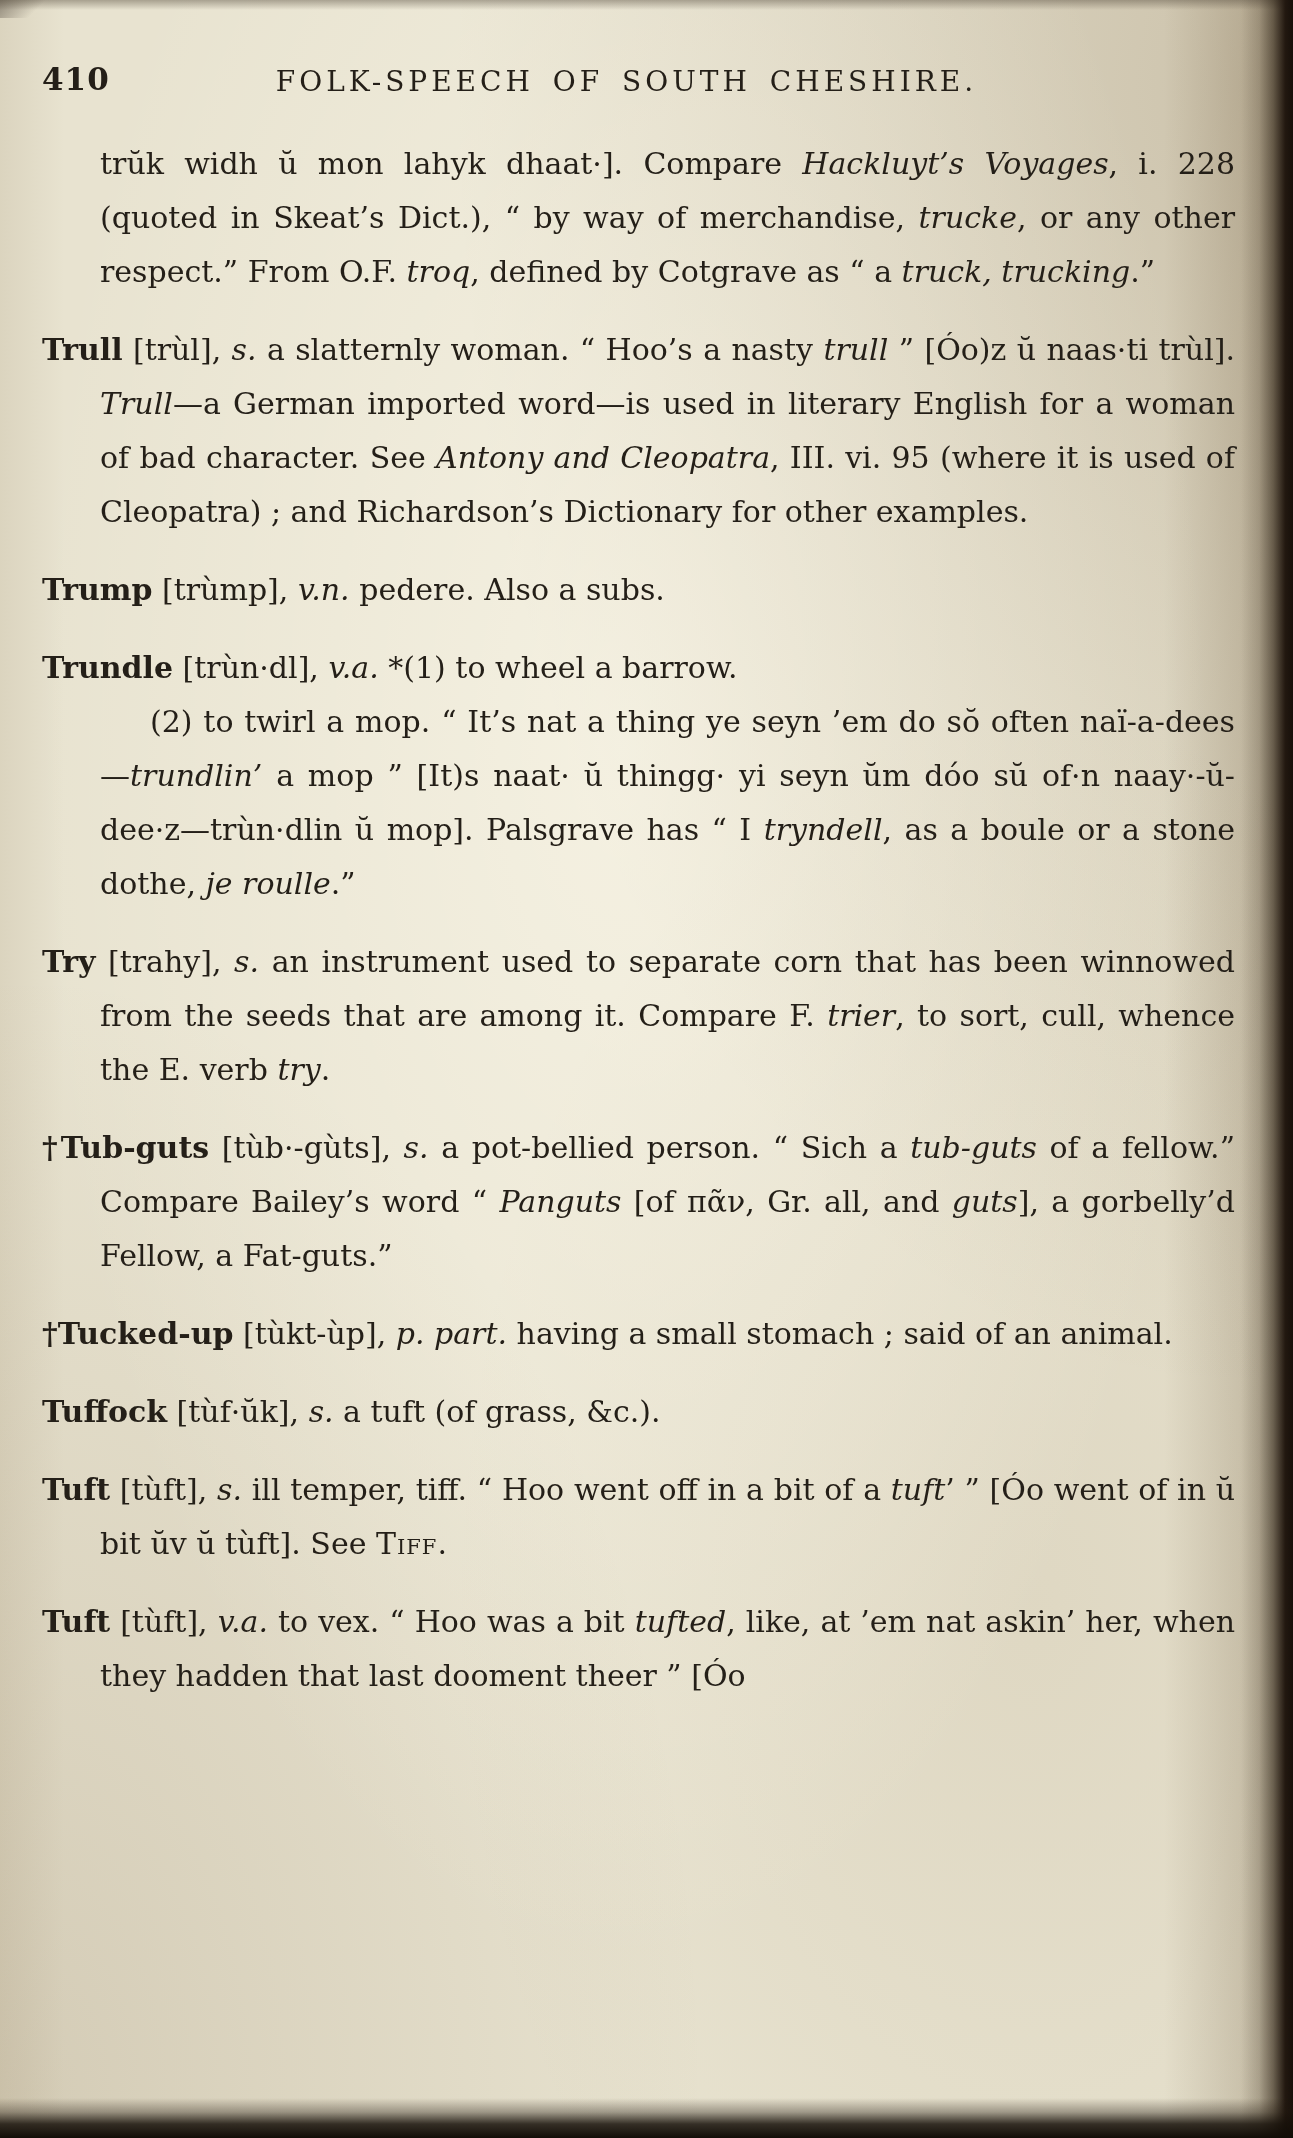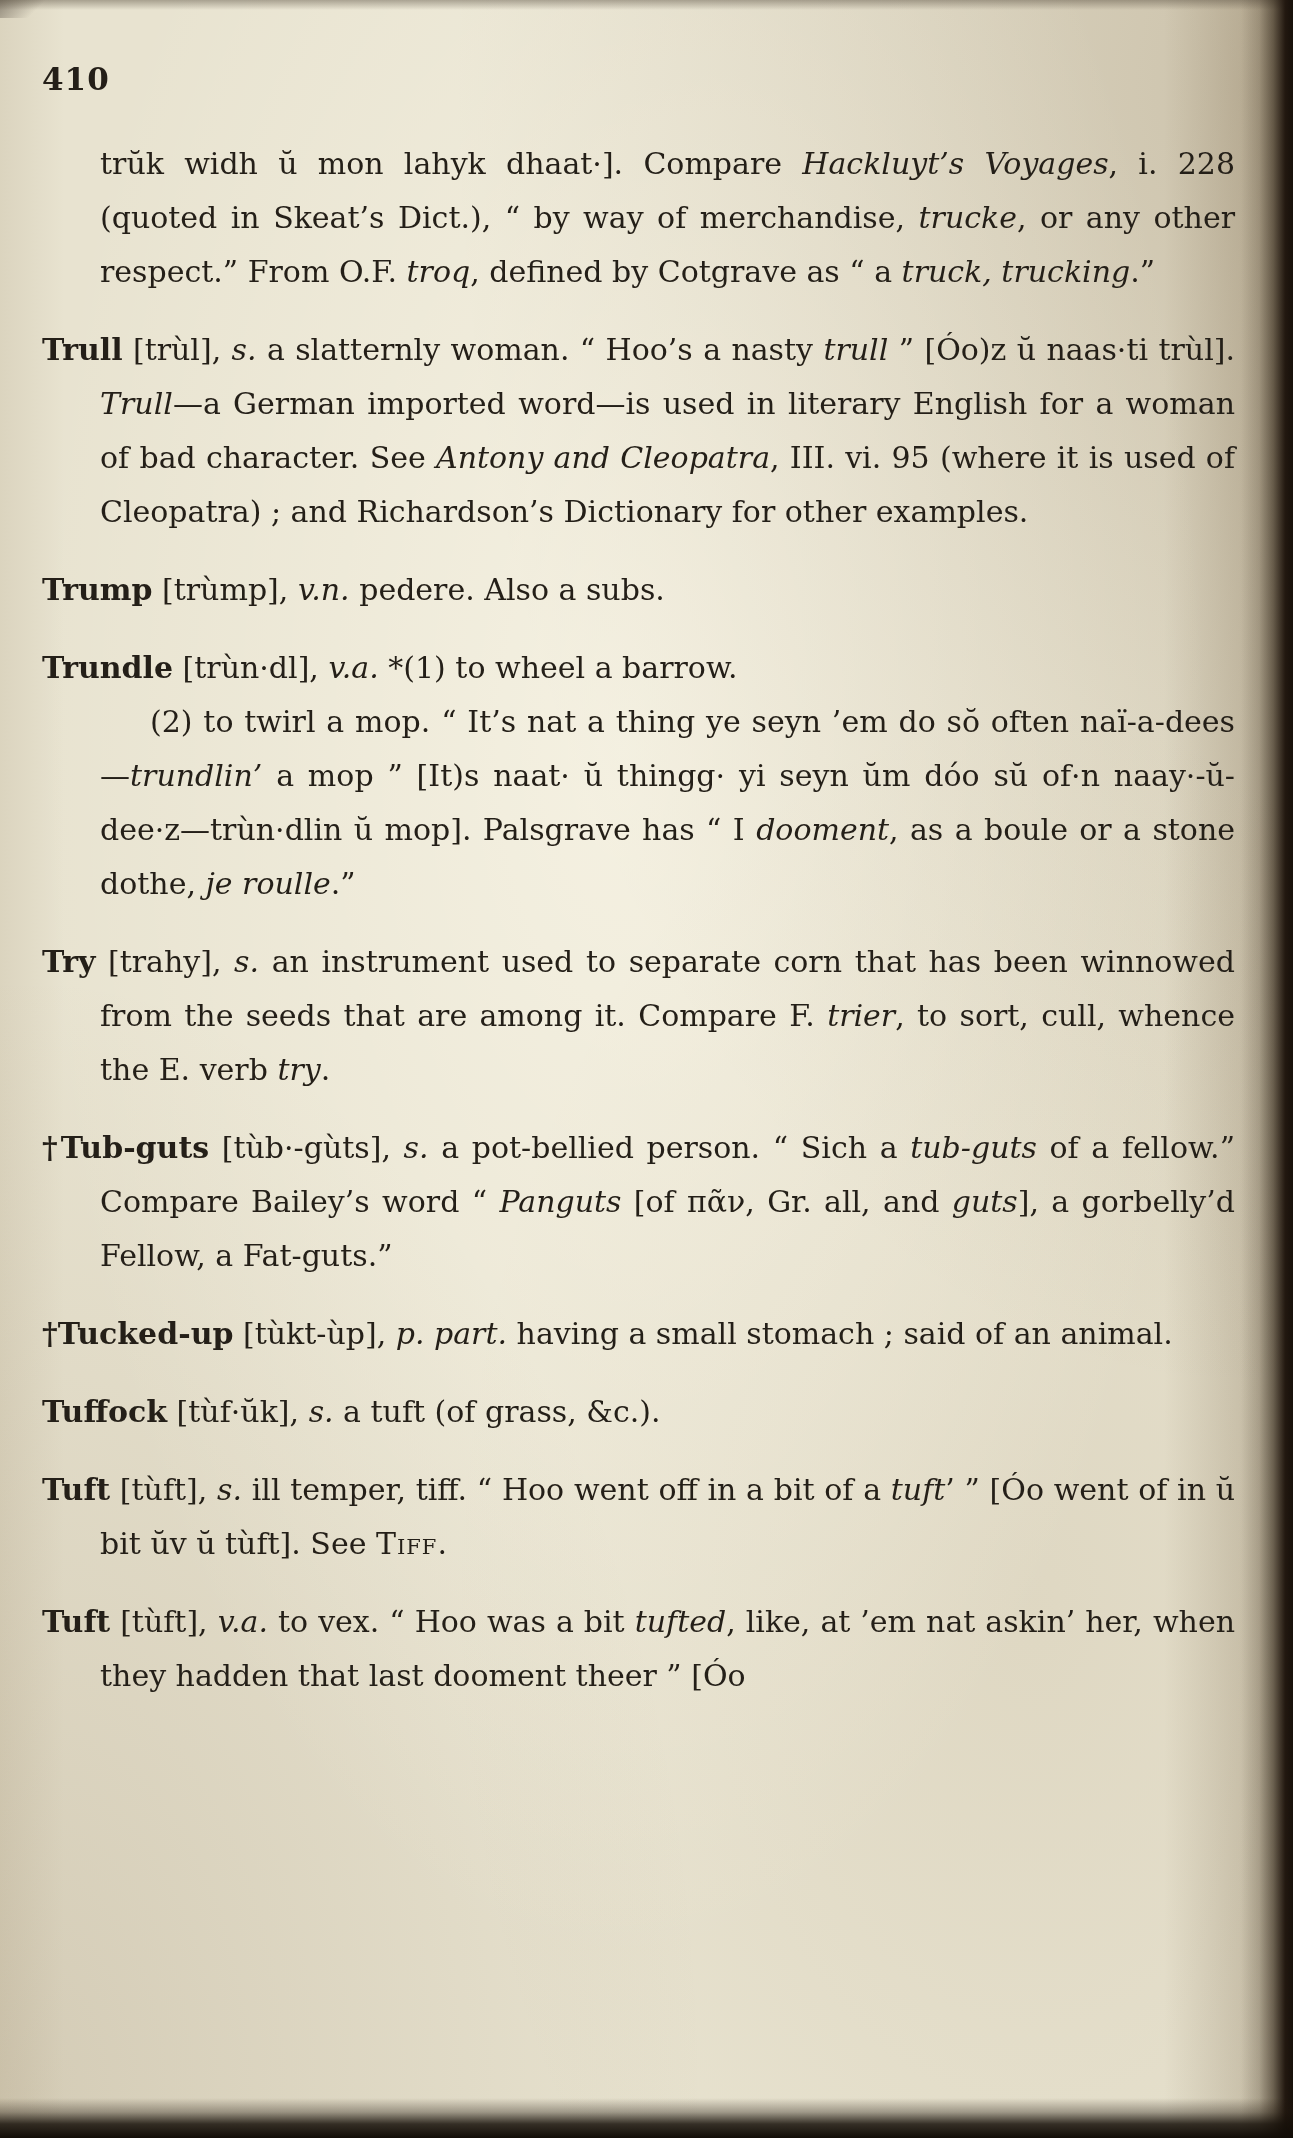--- a/index.html
+++ b/index.html
@@ -122,28 +122,29 @@
     background: linear-gradient(135deg, rgba(110,102,90,0.7), rgba(110,102,90,0) 70%);
   }
 </style>
 </head>
 <body>
 
 <div class="page">
 
   <div class="page-header">
     <span class="page-num">410</span>
+    <span class="running-title">FOLK-SPEECH OF SOUTH CHESHIRE.</span>
   </div>
 
   <div class="body-text" id="body-text">
       <p class="para cont"><span>trŭk widh ŭ mon lahyk dhaat·]. Compare </span><span class="seg-i">Hackluyt’s Voyages</span><span>, i. 228 (quoted in Skeat’s Dict.), “ by way of merchandise, </span><span class="seg-i">trucke</span><span>, or any other respect.” From O.F. </span><span class="seg-i">troq</span><span>, defined by Cotgrave as “ a </span><span class="seg-i">truck, trucking</span><span>.”</span></p>
       <p class="para hang"><span class="seg-b">Trull</span><span> [trùl], </span><span class="seg-i">s.</span><span> a slatternly woman. “ Hoo’s a nasty </span><span class="seg-i">trull</span><span> ” [Óo)z ŭ naas·ti trùl]. </span><span class="seg-i">Trull</span><span>—a German imported word—is used in literary English for a woman of bad character. See </span><span class="seg-i">Antony and Cleopatra</span><span>, III. vi. 95 (where it is used of Cleopatra) ; and Richardson’s Dictionary for other examples.</span></p>
       <p class="para hang"><span class="seg-b">Trump</span><span> [trùmp], </span><span class="seg-i">v.n.</span><span> pedere. Also a subs.</span></p>
       <p class="para hang-tight"><span class="seg-b">Trundle</span><span> [trùn·dl], </span><span class="seg-i">v.a.</span><span> *(1) to wheel a barrow.</span></p>
-      <p class="para sub"><span>(2) to twirl a mop. “ It’s nat a thing ye seyn ’em do sŏ often naï-a-dees—</span><span class="seg-i">trundlin’</span><span> a mop ” [It)s naat· ŭ thingg· yi seyn ŭm dóo sŭ of·n naay·-ŭ-dee·z—trùn·dlin ŭ mop]. Palsgrave has “ I </span><span class="seg-i">dooment</span><span>, as a boule or a stone dothe, </span><span class="seg-i">je roulle</span><span>.”</span></p>
+      <p class="para sub"><span>(2) to twirl a mop. “ It’s nat a thing ye seyn ’em do sŏ often naï-a-dees—</span><span class="seg-i">trundlin’</span><span> a mop ” [It)s naat· ŭ thingg· yi seyn ŭm dóo sŭ of·n naay·-ŭ-dee·z—trùn·dlin ŭ mop]. Palsgrave has “ I </span><span class="seg-i">tryndell</span><span>, as a boule or a stone dothe, </span><span class="seg-i">je roulle</span><span>.”</span></p>
       <p class="para hang"><span class="seg-b">Try</span><span> [trahy], </span><span class="seg-i">s.</span><span> an instrument used to separate corn that has been winnowed from the seeds that are among it. Compare F. </span><span class="seg-i">trier</span><span>, to sort, cull, whence the E. verb </span><span class="seg-i">try</span><span>.</span></p>
       <p class="para hang"><span class="seg-b">†Tub-guts</span><span> [tùb·-gùts], </span><span class="seg-i">s.</span><span> a pot-bellied person. “ Sich a </span><span class="seg-i">tub-guts</span><span> of a fellow.” Compare Bailey’s word “ </span><span class="seg-i">Panguts</span><span> [of πᾶν, Gr. all, and </span><span class="seg-i">guts</span><span>], a gorbelly’d Fellow, a Fat-guts.”</span></p>
       <p class="para hang"><span class="seg-b">†Tucked-up</span><span> [tùkt-ùp], </span><span class="seg-i">p. part.</span><span> having a small stomach ; said of an animal.</span></p>
       <p class="para hang"><span class="seg-b">Tuffock</span><span> [tùf·ŭk], </span><span class="seg-i">s.</span><span> a tuft (of grass, &amp;c.).</span></p>
       <p class="para hang"><span class="seg-b">Tuft</span><span> [tùft], </span><span class="seg-i">s.</span><span> ill temper, tiff. “ Hoo went off in a bit of a </span><span class="seg-i">tuft</span><span>’ ” [Óo went of in ŭ bit ŭv ŭ tùft]. See </span><span class="seg-sc">Tiff</span><span>.</span></p>
       <p class="para hang"><span class="seg-b">Tuft</span><span> [tùft], </span><span class="seg-i">v.a.</span><span> to vex. “ Hoo was a bit </span><span class="seg-i">tufted</span><span>, like, at ’em nat askin’ her, when they hadden that last dooment theer ” [Óo</span></p>
     </div>
 
   <div class="corner-tl"></div>
   <div class="edge-top"></div>

